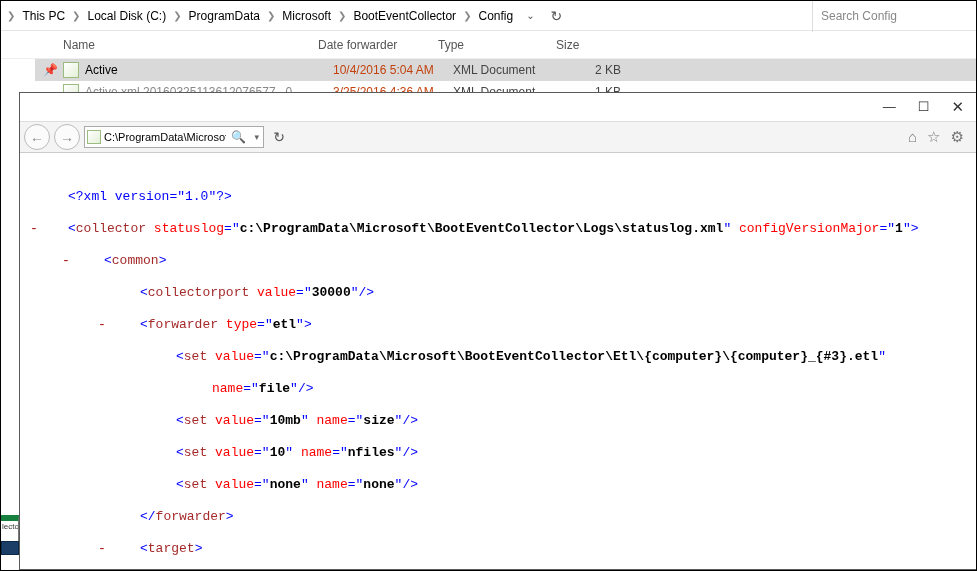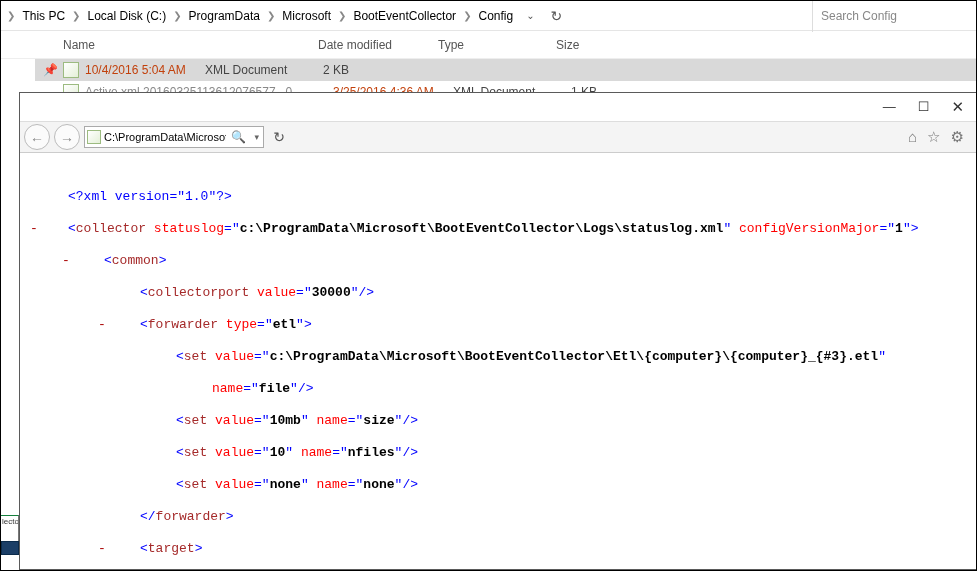--- a/index.html
+++ b/index.html
@@ -76,21 +76,21 @@
     margin-right: 6px;
     position: relative;
     font-size: 8px;
     text-align: center;
     line-height: 14px;
     color: #5a7a3a;
   }
   .cell-name { width: 248px; }
   .cell-date { width: 120px; color: #c2410c;}
   .cell-type { width: 118px; color: #444;}
-  .cell-size { width: 60px; text-align: left; color: #444; padding-right: 10px;}
+  .cell-size { width: 60px; text-align: right; color: #444; padding-right: 10px;}
   .file-row.cut { color: #888; }
 
   
   .ie-window {
     position: absolute;
     top: 91px;
     left: 18px;
     width: 958px;
     height: 478px;
     background: #fff;
@@ -212,21 +212,21 @@
   .ind4 { padding-left: 126px; }
   .ind4c{ padding-left: 162px; }
   .ln { display: block; }
   .leftstub {
     position: absolute;
     left: 0;
     top: 514px;
     width: 18px;
     height: 30px;
     font-size: 8px;
-    border-top: 1px solid #15803d;
+    border-top: 6px solid #15803d;
     border-right: 1px solid #777;
     padding: 1px;
     color: #333;
     background: #fff;
     overflow: hidden;
   }
   .leftbluedot {
     position: absolute;
     left: 0; top: 540px;
     width: 18px; height: 14px;
@@ -254,28 +254,29 @@
     <div class="refresh-sep">
       <span class="down-caret">⌄</span>
       <span class="refresh-icon">↻</span>
     </div>
     <div class="search-box">
       <span>Search Config</span>
     </div>
   </div>
   <div class="columns">
     <div class="col-name">Name</div>
-    <div class="col-date">Date modified</div>
+    <div class="col-date">Date forwarder</div>
     <div class="col-type">Type</div>
     <div class="col-size">Size</div>
   </div>
   <div class="file-rows">
     <div class="file-row selected">
       <span class="pin-icon">📌</span>
       <span class="file-icon"></span>
+      <span class="cell-name">Active</span>
       <span class="cell-date">10/4/2016 5:04 AM</span>
       <span class="cell-type">XML Document</span>
       <span class="cell-size">2 KB</span>
     </div>
     <div class="file-row cut">
       <span class="pin-icon"></span>
       <span class="file-icon"></span>
       <span class="cell-name" style="overflow:hidden;white-space:nowrap;">Active.xml.20160325113612076577...0</span>
       <span class="cell-date">3/25/2016 4:36 AM</span>
       <span class="cell-type">XML Document</span>

